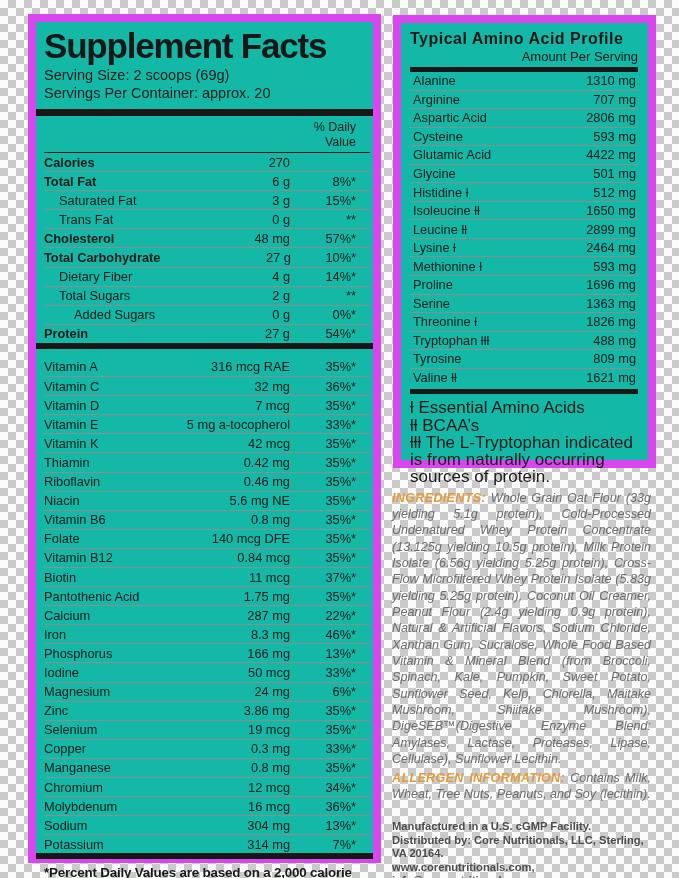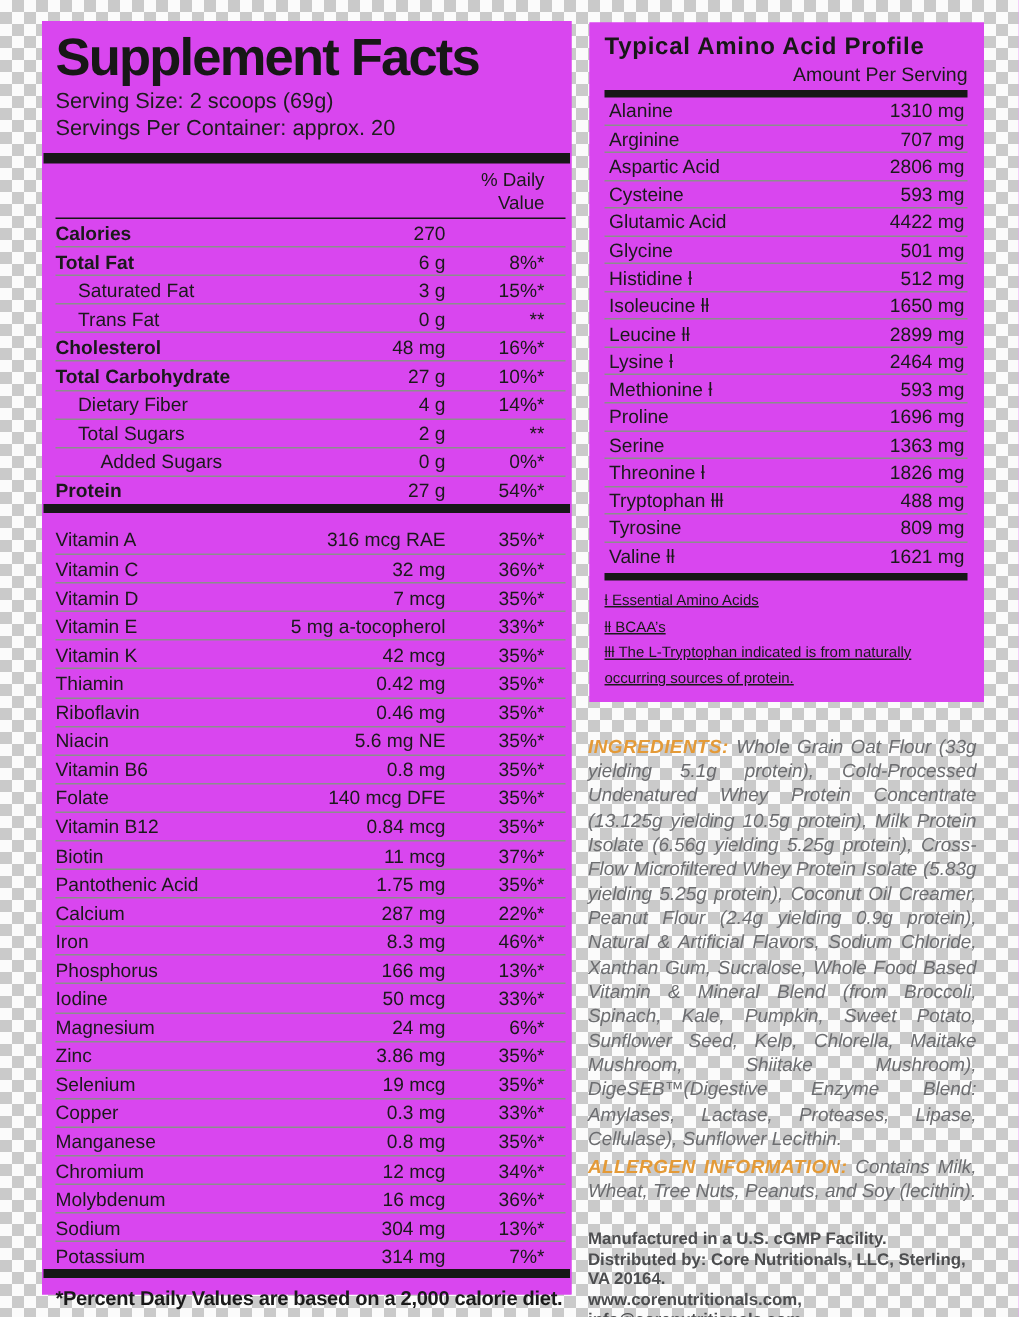--- a/index.html
+++ b/index.html
@@ -4,21 +4,21 @@
 <style>
   html,body{margin:0;padding:0;}
   body{
     width:679px;height:878px;position:relative;overflow:hidden;
     font-family:"Liberation Sans","DejaVu Sans",sans-serif;
     background-color:#fbfbfb;
     background-image:conic-gradient(#cacaca 25%, #fbfbfb 0 50%, #cacaca 0 75%, #fbfbfb 0);
     background-size:16px 16px;
     color:#1a1a1a;
   }
-  .panel{position:absolute;background:#d946ef;border:1px solid #d946ef;box-sizing:border-box;}
+  .panel{position:absolute;background:#14b8a6;border:8px solid #d946ef;box-sizing:border-box;}
   .panel-left{left:28px;top:14px;width:353px;height:849px;padding:2px 3px 0 8px;}
   .panel-right{left:393px;top:15px;width:263px;height:453px;padding:2px 10px 0 9px;}
 
   .sf-title{font-size:35px;font-weight:700;letter-spacing:-1.2px;line-height:42px;margin:1px 0 0;color:#171717;}
   .serving-line{font-size:14.5px;line-height:17.5px;color:#1d1d1d;}
   .bar{background:#171717;}
   .b7{height:7px;margin:7px -3px 0 -8px;}
   .b6{height:6px;margin:0 -3px 0 -8px;}
   .b5{height:5px;margin:3px 0 0;}
 
@@ -38,21 +38,21 @@
   .trow .camt{width:132px;text-align:right;white-space:nowrap;}
   .trow .cdv{width:66px;text-align:right;white-space:nowrap;}
 
   .micros-wrap{margin-top:9px;}
   .sf-foot{font-weight:700;font-size:13.4px;line-height:17px;margin-top:5px;letter-spacing:-0.2px;}
 
   .aa-title{font-size:16px;font-weight:700;letter-spacing:0.5px;line-height:21px;margin:3px 0 0;white-space:nowrap;color:#171717;}
   .aa-sub{text-align:right;font-size:13px;line-height:15px;}
   .arows .trow{height:17.55px;padding:0 2px 0 3px;}
   .arows .trow .camt{width:auto;}
-  .aa-foot{font-size:10px;line-height:17.2px;margin-top:5px;text-decoration:underline;}
+  .aa-foot{font-size:17px;line-height:17.2px;margin-top:5px;}
 
   .txtblock{position:absolute;left:392px;width:259px;text-align:justify;
     font-size:12.6px;line-height:16.35px;color:#6c6d70;font-style:italic;}
   .ing-block{top:477px;}
   .al-block{top:757px;}
   .olabel{color:#E49A37;font-weight:700;letter-spacing:0.3px;}
   .mfg{position:absolute;left:392px;top:820px;width:262px;
     font-size:11.2px;font-weight:700;line-height:13.6px;color:#4c4d4f;text-align:left;}
 </style>
 </head>
@@ -85,21 +85,21 @@
         <span class="cdv">15%*</span>
       </div>
       <div class="trow ind1">
         <span class="cname">Trans Fat</span>
         <span class="camt">0 g</span>
         <span class="cdv">**</span>
       </div>
       <div class="trow b">
         <span class="cname">Cholesterol</span>
         <span class="camt">48 mg</span>
-        <span class="cdv">16%*</span>
+        <span class="cdv">57%*</span>
       </div>
       <div class="trow b">
         <span class="cname">Total Carbohydrate</span>
         <span class="camt">27 g</span>
         <span class="cdv">10%*</span>
       </div>
       <div class="trow ind1">
         <span class="cname">Dietary Fiber</span>
         <span class="camt">4 g</span>
         <span class="cdv">14%*</span>

